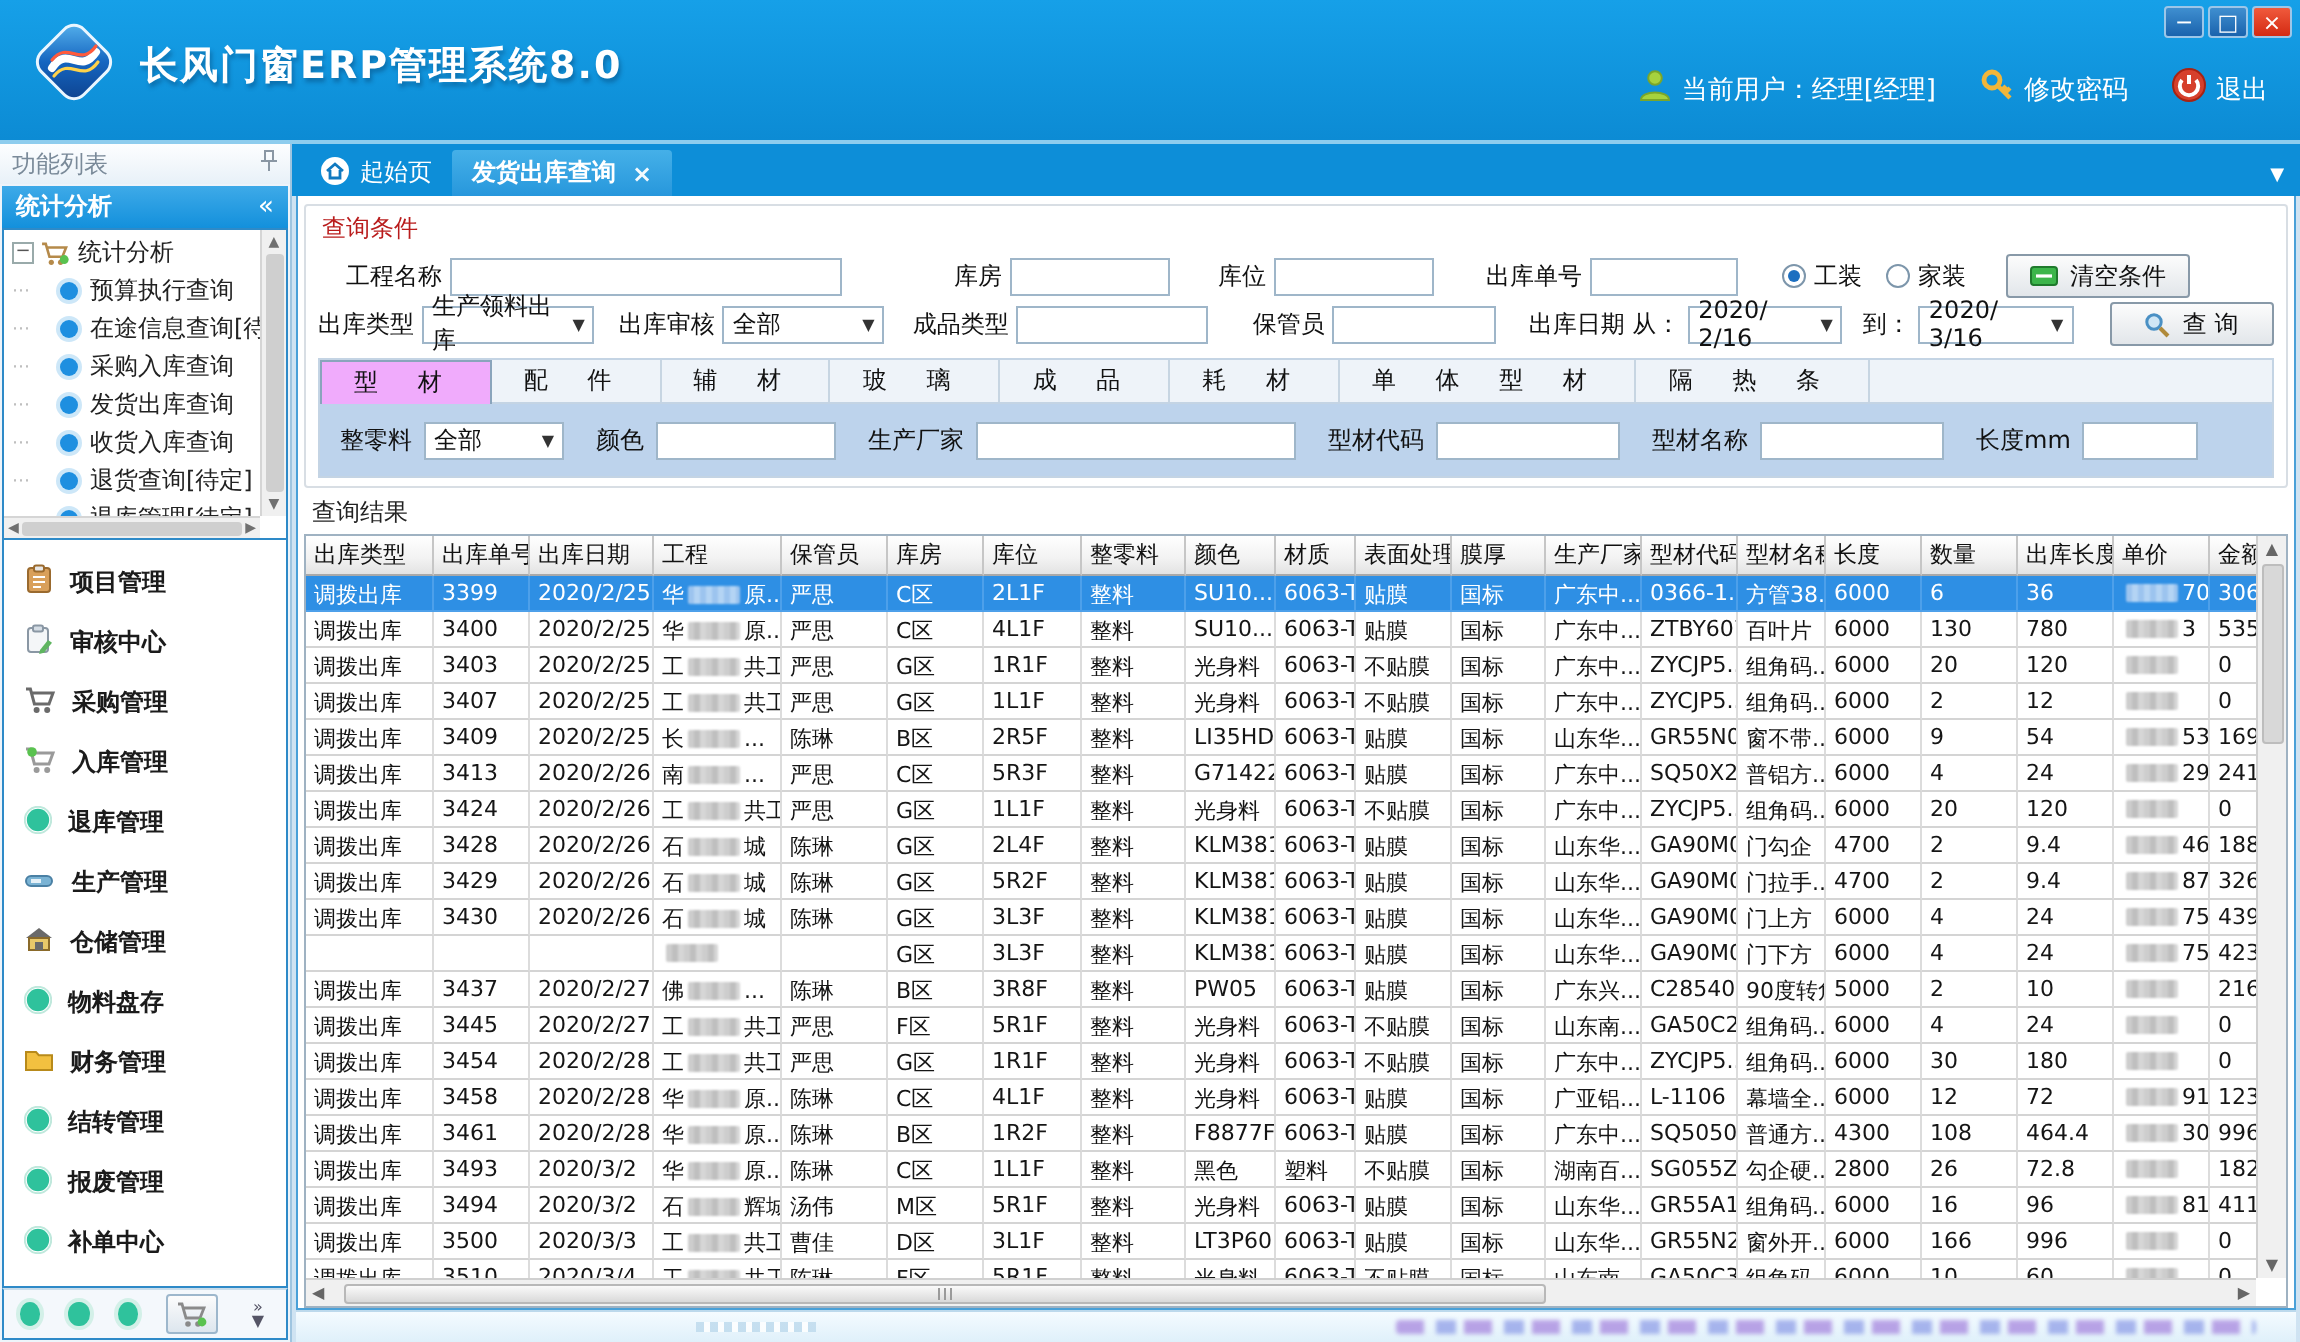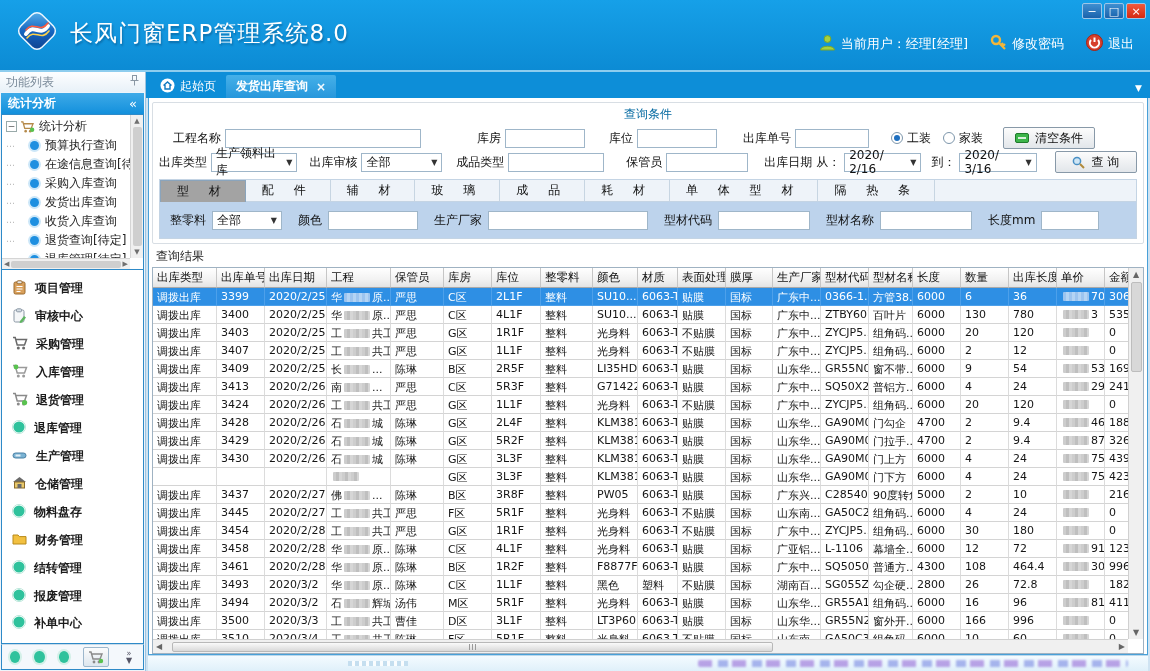--- a/index.html
+++ b/index.html
@@ -5,21 +5,21 @@
   * { margin:0; padding:0; box-sizing:border-box; }
   html,body { width:1150px; height:671px; overflow:hidden; font-family:"DejaVu Sans","Liberation Sans",sans-serif; }
   #app { width:1150px; height:671px; background:#cfe3f2; display:flex; flex-direction:column; }
 
   
   .titlebar { position:relative; height:72px; background:linear-gradient(#16a0e8,#0c8bd4); border-bottom:2px solid #8ecdee; flex:none; }
   .winbtns { position:absolute; top:3px; right:4px; display:flex; gap:2px; }
   .winbtn { width:20px; height:16px; display:flex; align-items:center; justify-content:center; font-size:11px; color:#fff; background:linear-gradient(#3f8fd0,#1a63ad); border:1px solid #9cc6e8; border-radius:2px; cursor:pointer; }
   .winbtn.close { background:linear-gradient(#f05a3c,#d42a12); }
   .brand { position:absolute; left:14px; top:8px; display:flex; align-items:center; gap:10px; }
-  .brand .title { color:#fff; font-size:23px; font-weight:normal; letter-spacing:1px; text-shadow:1px 2px 2px rgba(0,40,80,.35); }
+  .brand .title { color:#fff; font-size:19px; font-weight:bold; letter-spacing:1px; text-shadow:1px 2px 2px rgba(0,40,80,.35); }
   .userbar { position:absolute; right:16px; top:34px; display:flex; align-items:center; gap:8px; color:#fff; font-size:13px; }
   .userbar .grp { display:flex; align-items:center; gap:5px; margin-left:14px; cursor:pointer; }
 
   
   .bodyrow { flex:1; display:flex; min-height:0; }
 
   
   .sidebar { width:146px; flex:none; background:#eef4fa; display:flex; flex-direction:column; border-right:1px solid #9fc5e0; }
   .paneltitle { height:20px; background:linear-gradient(#fdfeff,#e8f1f8); color:#7a8a99; font-size:12px; display:flex; align-items:center; justify-content:space-between; padding:0 6px; flex:none; }
   .sechdr { height:21px; background:linear-gradient(#3eaae8,#1390dc); color:#fff; font-size:12px; font-weight:bold; display:flex; align-items:center; justify-content:space-between; padding:0 7px; flex:none; margin:1px 1px 0 1px; }
@@ -49,34 +49,34 @@
   .tabstrip { height:26px; flex:none; background:#0d8ed8; display:flex; align-items:flex-end; position:relative; padding-left:4px; }
   .tab { height:23px; display:flex; align-items:center; gap:5px; padding:0 10px; color:#fff; font-size:12px; cursor:pointer; }
   .tab.active { background:linear-gradient(#45b0e8,#2797dc); font-weight:bold; border-radius:2px 2px 0 0; }
   .tab .x { font-size:12px; opacity:.95; margin-left:3px; cursor:pointer; }
   .tsarrow { position:absolute; right:8px; bottom:5px; color:#fff; font-size:9px; cursor:pointer; }
 
   .content { flex:1; background:#fff; border:1px solid #49a0d8; border-top:none; margin:0 2px; min-height:0; display:flex; flex-direction:column; padding:2px 3px 0 3px; }
 
   
   .qbox { flex:none; border:1px solid #d8dee4; border-radius:2px; margin-top:2px; padding:2px 6px 4px 6px; position:relative; }
-  .gcap { font-size:12px; color:#0369a1; padding:1px 2px 3px 2px;text-align:center; }
+  .gcap { font-size:12px; color:#b91c1c; padding:1px 2px 3px 2px; }
   .qrow { display:flex; align-items:center; height:24px; font-size:12px; color:#111; }
   .qrow label { margin-right:4px; white-space:nowrap; }
   .tin { height:19px; border:1px solid #9fb6c9; background:#fff; font-size:12px; padding:0 3px; font-family:inherit; }
   .combo { height:19px; border:1px solid #9fb6c9; background:#fff; display:flex; align-items:center; font-size:12px; padding-left:4px; cursor:pointer; }
   .combo .arr { margin-left:auto; font-size:8px; color:#333; padding:0 4px; }
   .radio { width:12px; height:12px; border-radius:50%; border:1px solid #7d96ab; background:#fff; display:inline-flex; align-items:center; justify-content:center; margin-right:4px; cursor:pointer; }
   .radio.on::after { content:""; width:6px; height:6px; border-radius:50%; background:#1d6fc0; }
   .btn { height:22px; background:linear-gradient(#fcfcfc,#e2e6ea); border:1px solid #8899a8; border-radius:2px; font-size:12px; color:#111; display:flex; align-items:center; justify-content:center; gap:6px; padding:0 10px; cursor:pointer; }
 
   .matblock { margin-top:5px; border:1px solid #c4d4e4; }
   .mtabs { height:22px; background:#eef3f9; display:flex; border-bottom:1px solid #c4d4e4; }
   .mtab { padding:0 16px; display:flex; align-items:center; font-size:12px; letter-spacing:8px; color:#111; border-right:1px solid #c7d5e2; cursor:pointer; white-space:nowrap; }
-  .mtab.active { background:#a3a3a3; border-top:1px solid #8aa4bc; border-right:1px solid #8aa4bc; border-left:1px solid #8aa4bc; margin-bottom:-1px; }
+  .mtab.active { background:#f0abfc; border-top:1px solid #8aa4bc; border-right:1px solid #8aa4bc; border-left:1px solid #8aa4bc; margin-bottom:-1px; }
   .subf { height:36px; background:#bdd3ec; display:flex; align-items:center; font-size:12px; color:#111; padding-left:10px; gap:6px; }
   .subf label { white-space:nowrap; margin-left:10px; }
 
   .rescap { font-size:12px; color:#222; padding:4px 2px 2px 4px; flex:none; }
   .tablebox { position:relative; flex:1; border:1px solid #9fb2c2; min-height:0; overflow:hidden; background:#fff; }
   .tgrid { position:absolute; left:0; top:0; right:15px; bottom:14px; overflow:hidden; }
   .hrow { display:flex; height:20px; }
   .hcell { flex:none; background:linear-gradient(#ffffff,#f2f2f2 60%,#e3e3e3); border-right:1px solid #c6c6c6; border-bottom:1px solid #a9a9a9; font-size:11.5px; color:#111; padding:2px 0 0 4px; white-space:nowrap; overflow:hidden; cursor:pointer; }
   .drow { display:flex; height:18px; cursor:pointer; }
   .dcell { flex:none; font-size:11px; color:#151515; border-right:1px solid #dcdcdc; border-bottom:1px solid #d4d4d4; padding:2px 0 0 4px; white-space:nowrap; overflow:hidden; }
@@ -264,29 +264,20 @@
           <div class="mitem">
        <span><svg width="16" height="14" viewBox="0 0 16 14">
                 <path d="M1 1.5 h2.2 l2 7.5 h7.3 l2-5.5 H4.3" fill="none" stroke="#9a9a9a" stroke-width="1.5"></path>
                 <circle cx="6.3" cy="12" r="1.5" fill="#9a9a9a"></circle>
                 <circle cx="11.6" cy="12" r="1.5" fill="#9a9a9a"></circle>
                 <circle cx="4" cy="3" r="2.4" fill="#59c24f"></circle>
               </svg></span>
        <span>入库管理</span>
      </div>
           <div class="mitem">
-       <span><svg width="16" height="14" viewBox="0 0 16 14">
-                <path d="M1 1.5 h2.2 l2 7.5 h7.3 l2-5.5 H4.3" fill="none" stroke="#8a8a8a" stroke-width="1.5"></path>
-                <circle cx="6.3" cy="12" r="1.5" fill="#8a8a8a"></circle>
-                <circle cx="11.6" cy="12" r="1.5" fill="#8a8a8a"></circle>
-                <circle cx="12.6" cy="10.6" r="2.6" fill="#59c24f"></circle>
-              </svg></span>
-       <span>退货管理</span>
-     </div>
-          <div class="mitem">
        <span><svg width="14" height="14" viewBox="0 0 14 14">
                 <circle cx="7" cy="7" r="5.6" fill="#2fc29c"></circle>
                 <circle cx="7" cy="7" r="6.6" fill="none" stroke="#bfe8dc" stroke-width="1"></circle>
               </svg></span>
        <span>退库管理</span>
      </div>
           <div class="mitem">
        <span><svg width="16" height="12" viewBox="0 0 16 12">
                 <rect x="1" y="4" width="13" height="5" rx="2.5" fill="#7ab3d4" stroke="#4a80a4"></rect>
                 <rect x="3.5" y="5.5" width="5" height="2" fill="#fff" opacity=".8"></rect>

